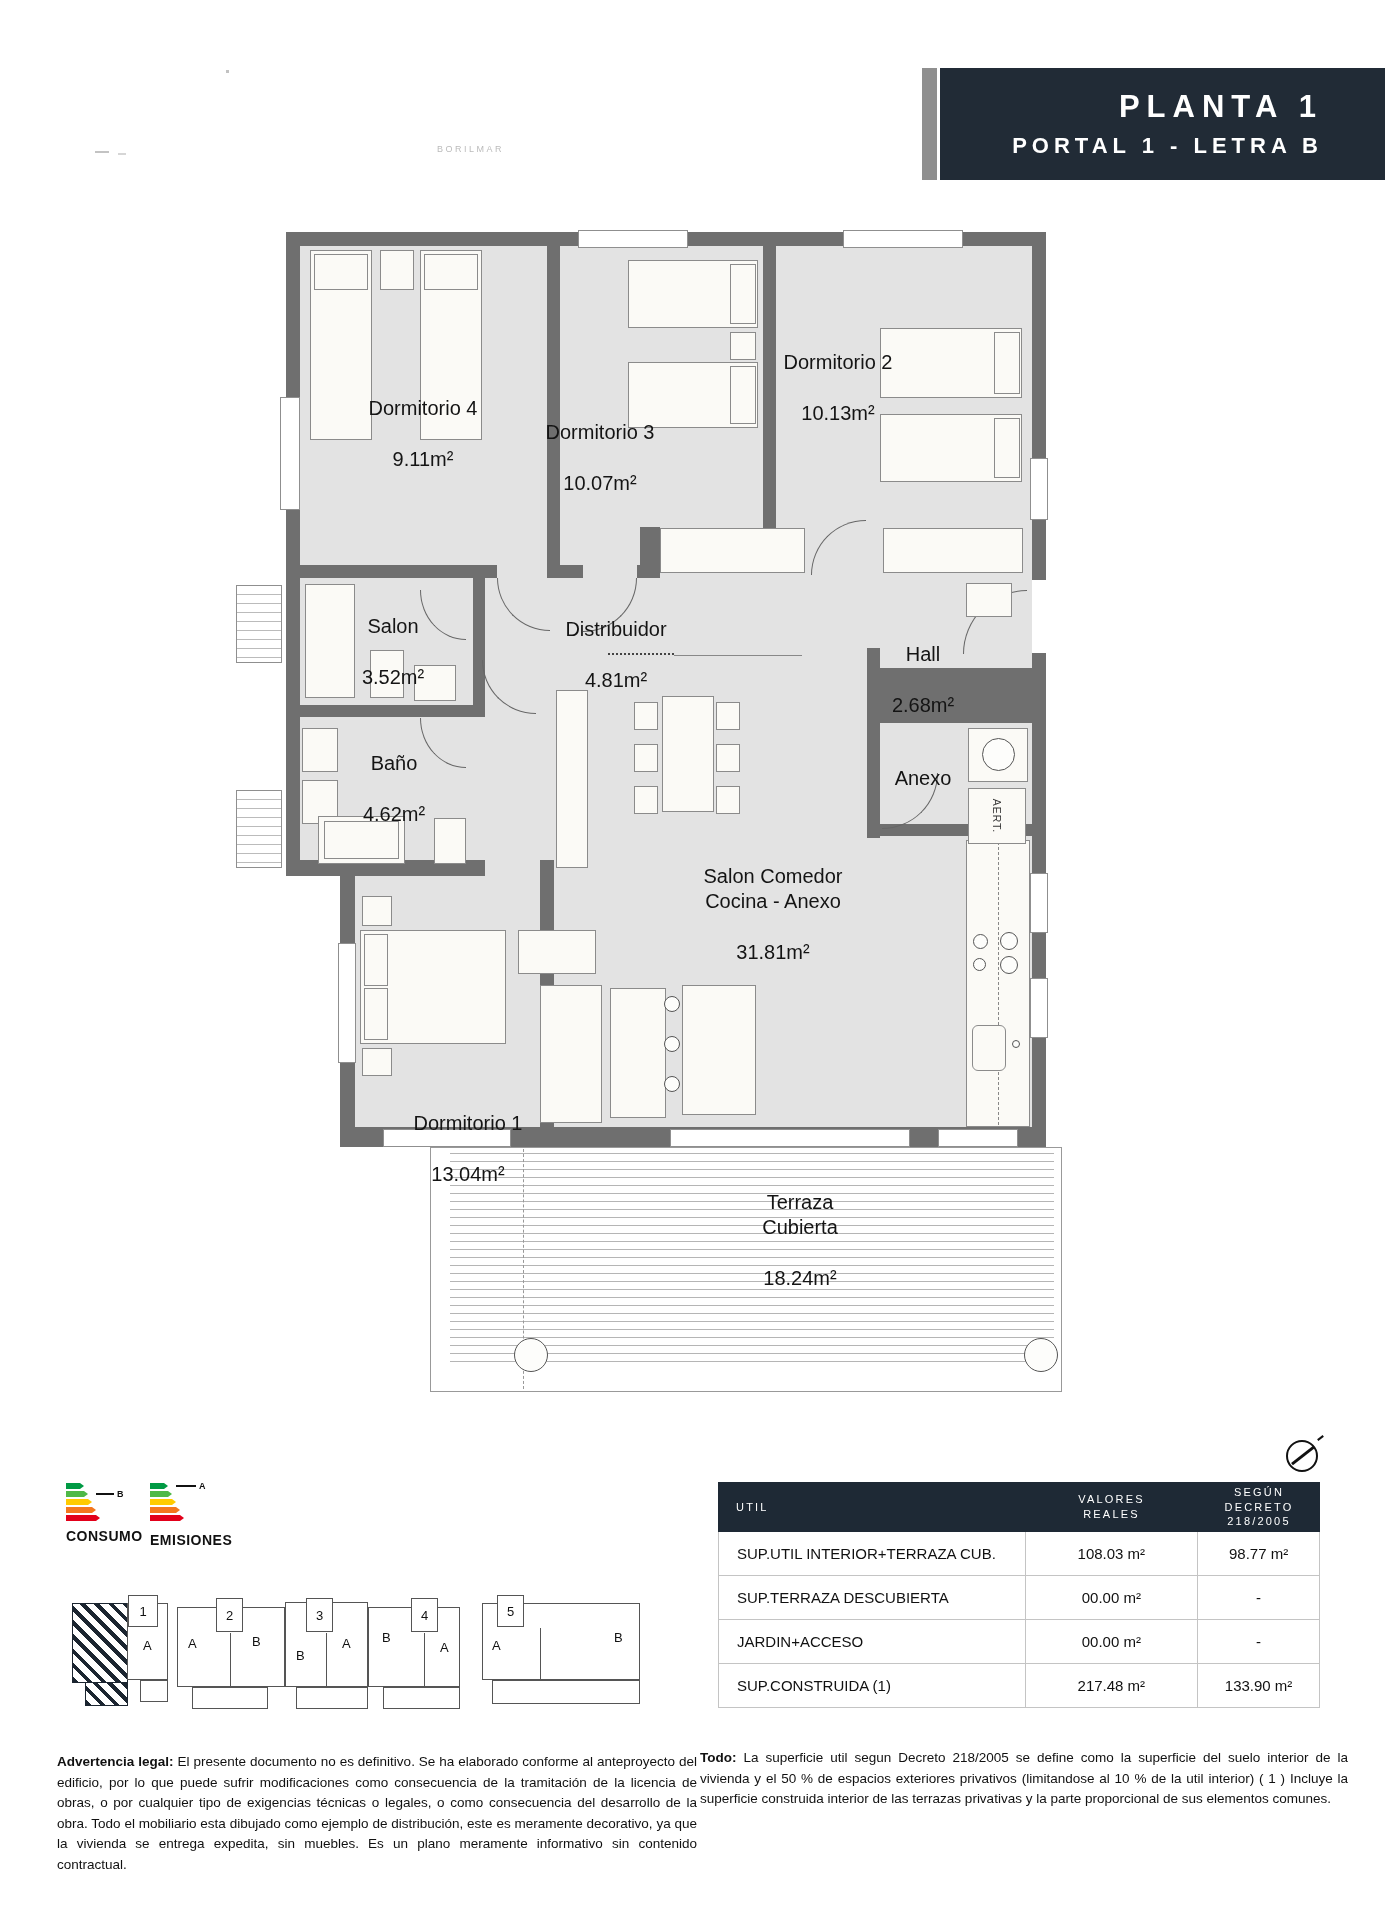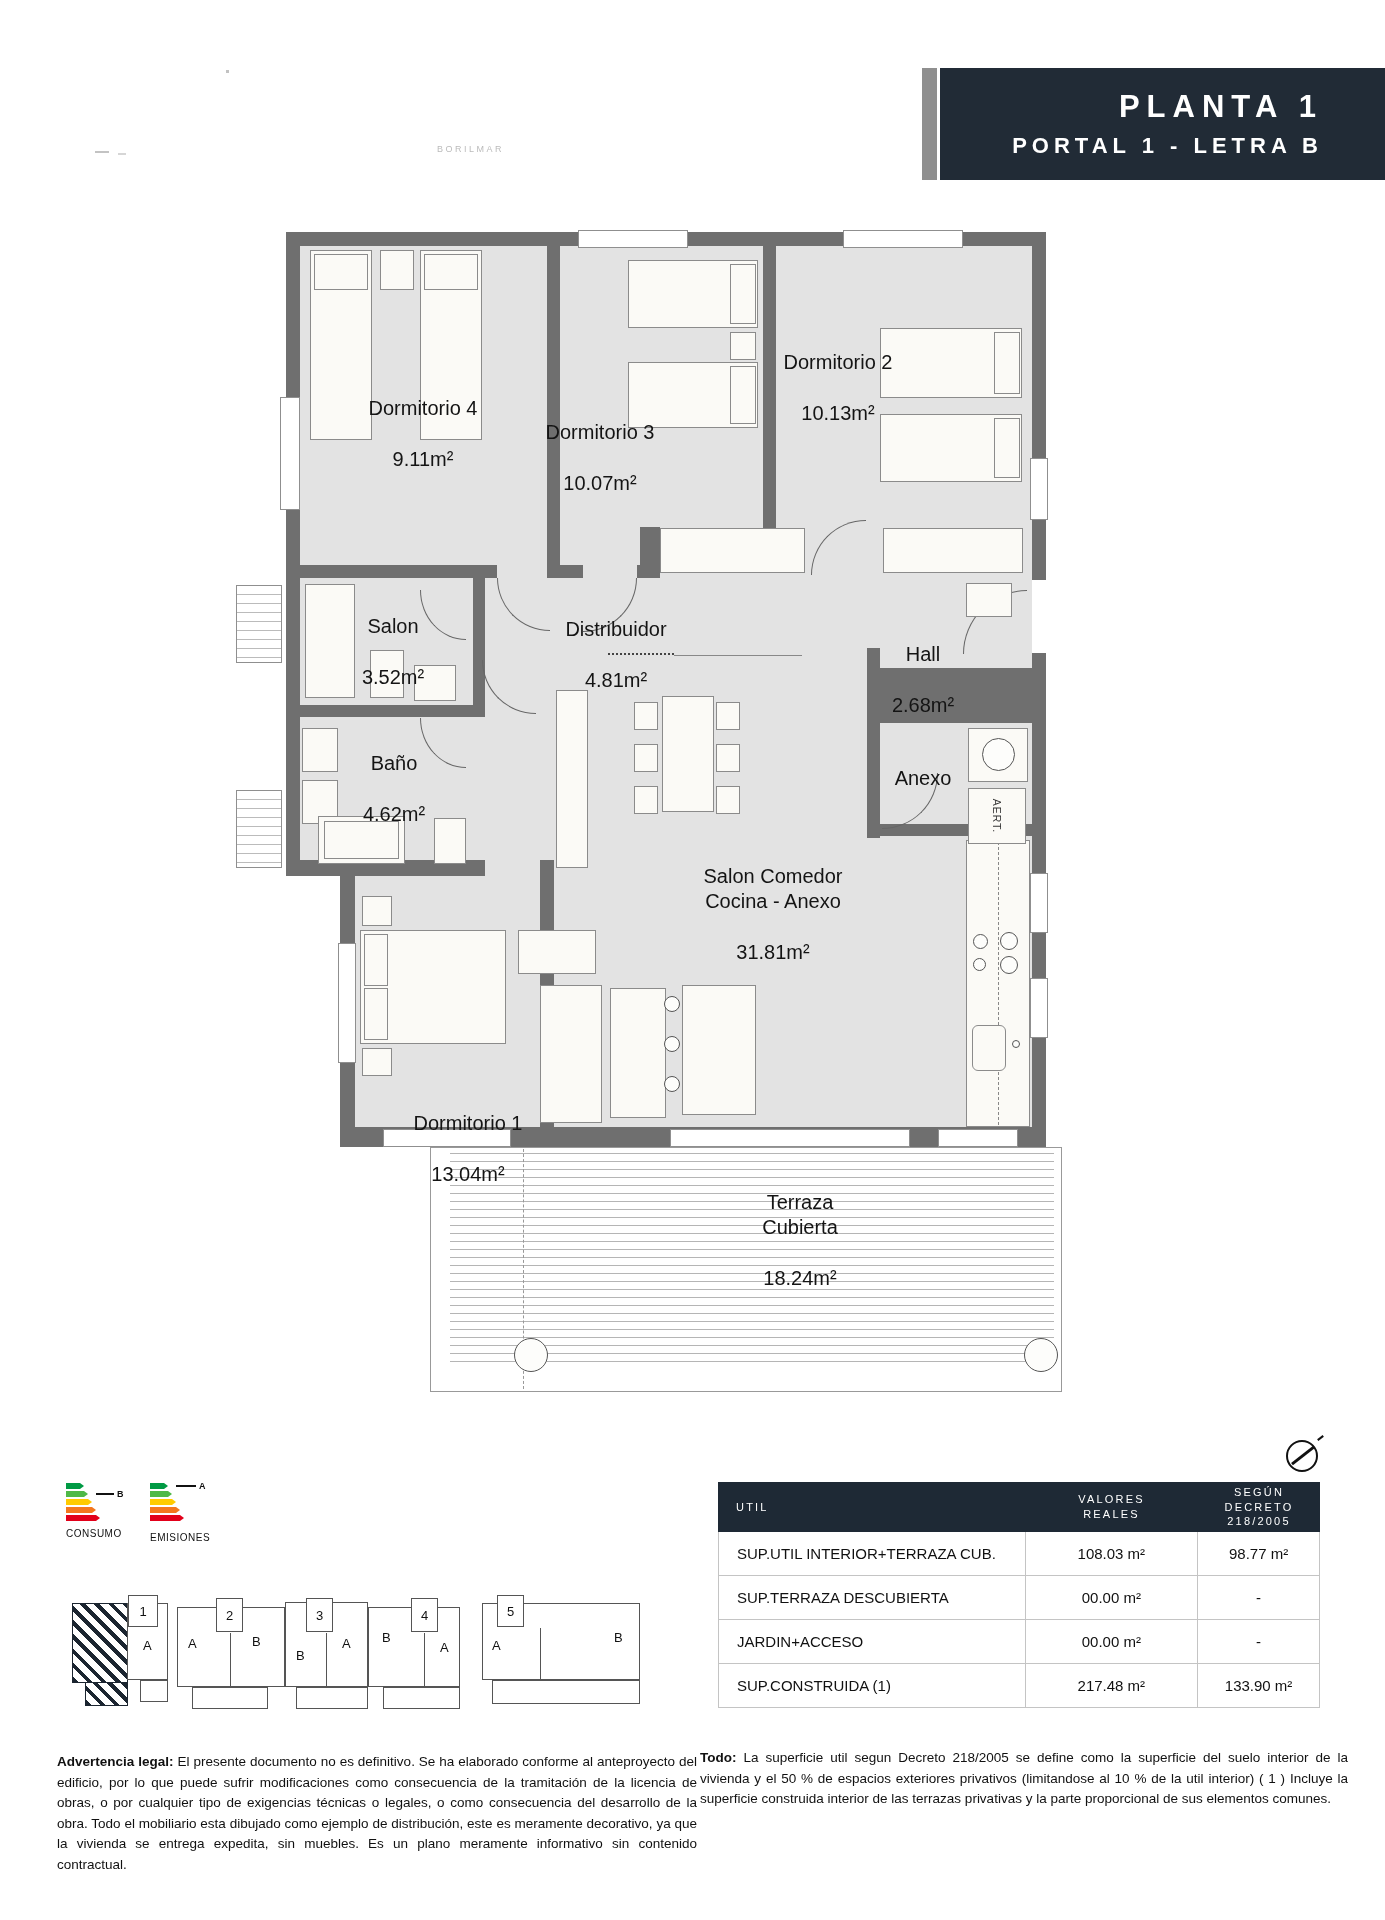--- a/index.html
+++ b/index.html
@@ -17,21 +17,21 @@
   .arc.tl{border-left:1.5px solid #666;border-top:1.5px solid #666;border-top-left-radius:100% 100%;}
   .rlabel{position:absolute;font-size:20px;line-height:1.28;color:#141414;text-align:center;white-space:pre-line;}
   #plan{position:absolute;left:278px;top:228px;width:792px;height:1172px;}
   #headerbox{position:absolute;left:940px;top:68px;width:445px;height:112px;background:#212b36;
              display:flex;flex-direction:column;justify-content:center;align-items:flex-end;
              padding-right:62px;box-sizing:border-box;}
   #headerbox .t1{font-size:31px;font-weight:bold;letter-spacing:7px;color:#fff;}
   #headerbox .t2{font-size:22px;font-weight:bold;letter-spacing:5px;color:#fff;margin-top:8px;}
   .deck{position:absolute;background:repeating-linear-gradient(to bottom,#b5b5b5 0 1px,transparent 1px 8px);}
   .ebar{position:absolute;height:6px;}
-  .elabel{position:absolute;font-size:10px;font-weight:normal;letter-spacing:.5px;color:#111;}
+  .elabel{position:absolute;font-size:14px;font-weight:bold;letter-spacing:.5px;color:#111;}
   .eletter{position:absolute;font-size:9px;font-weight:bold;color:#111;}
   .eline{position:absolute;height:2px;background:#111;}
   .sp-rect{position:absolute;background:#fff;border:1px solid #555;box-sizing:border-box;}
   .sp-tab{position:absolute;background:#fff;border:1px solid #555;box-sizing:border-box;
           display:flex;align-items:center;justify-content:center;font-size:13px;color:#111;}
   .sp-letter{position:absolute;font-size:13px;color:#111;}
   .sp-hatch{position:absolute;background:repeating-linear-gradient(45deg,#1b2530 0 4px,#fff 4px 10px);
             border:1px solid #1b2530;box-sizing:border-box;}
   .sp-line{position:absolute;background:#555;}
   #table{position:absolute;left:718px;top:1482px;width:602px;font-family:"Liberation Sans",sans-serif;}

